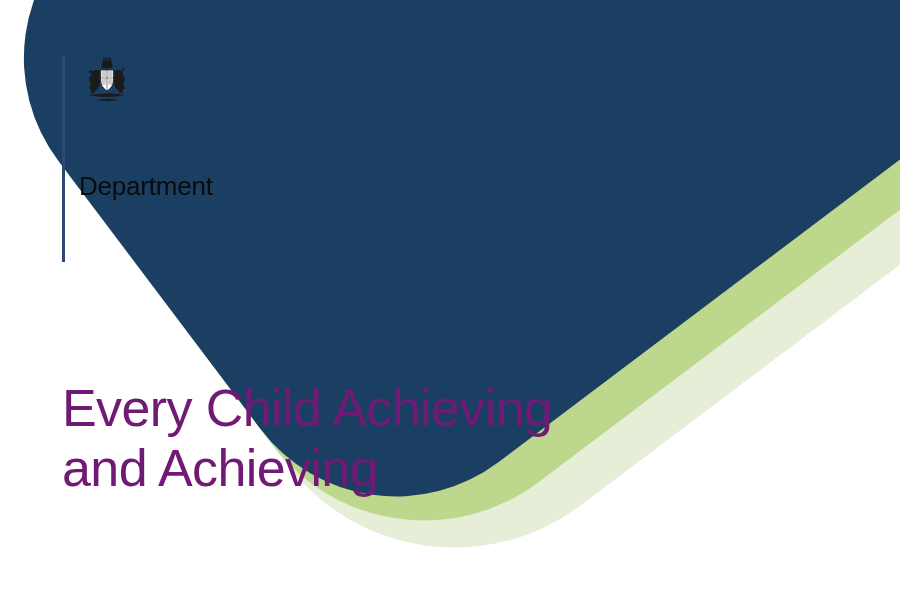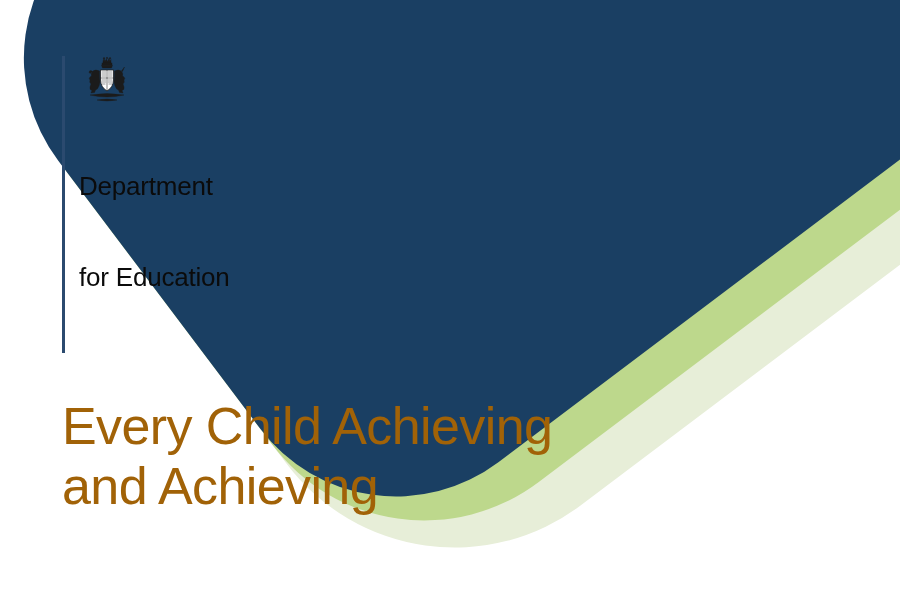--- a/index.html
+++ b/index.html
@@ -80,23 +80,23 @@
     white-space: pre;
   }
   .dfe-wordmark-line {
     display: block;
   }
 
   
   #headline {
     position: absolute;
     left: 62px;
-    top: 361px;
+    top: 343px;
     width: 620px;
-    color: #a16207;
+    color: #701a75;
     font-size: 52px;
     line-height: 1.16;
     font-weight: 400;
     letter-spacing: -0.6px;
   }
   .headline-line {
     display: block;
     white-space: pre;
   }
 </style>
@@ -173,21 +173,20 @@
             <path d="M85 30 L91 22 L87 31 Z" fill="#1b1b1b"></path>
 
             <path d="M22 78 Q56 72 90 78 Q56 86 22 78 Z" fill="#1b1b1b"></path>
             <path d="M36 88 Q56 84 76 88 Q56 92 36 88 Z" fill="#1b1b1b"></path>
           </g>
         </svg>
       </div>
 
       <div id="dfe-wordmark">
         <span class="dfe-wordmark-line">Department</span>
-        <span class="dfe-wordmark-line">for Education</span>
       </div>
 
     </div>
   </div>
 
   <h1 id="headline">
     <span class="headline-line">Every Child Achieving</span>
     <span class="headline-line">and Achieving</span>
   </h1>
 

